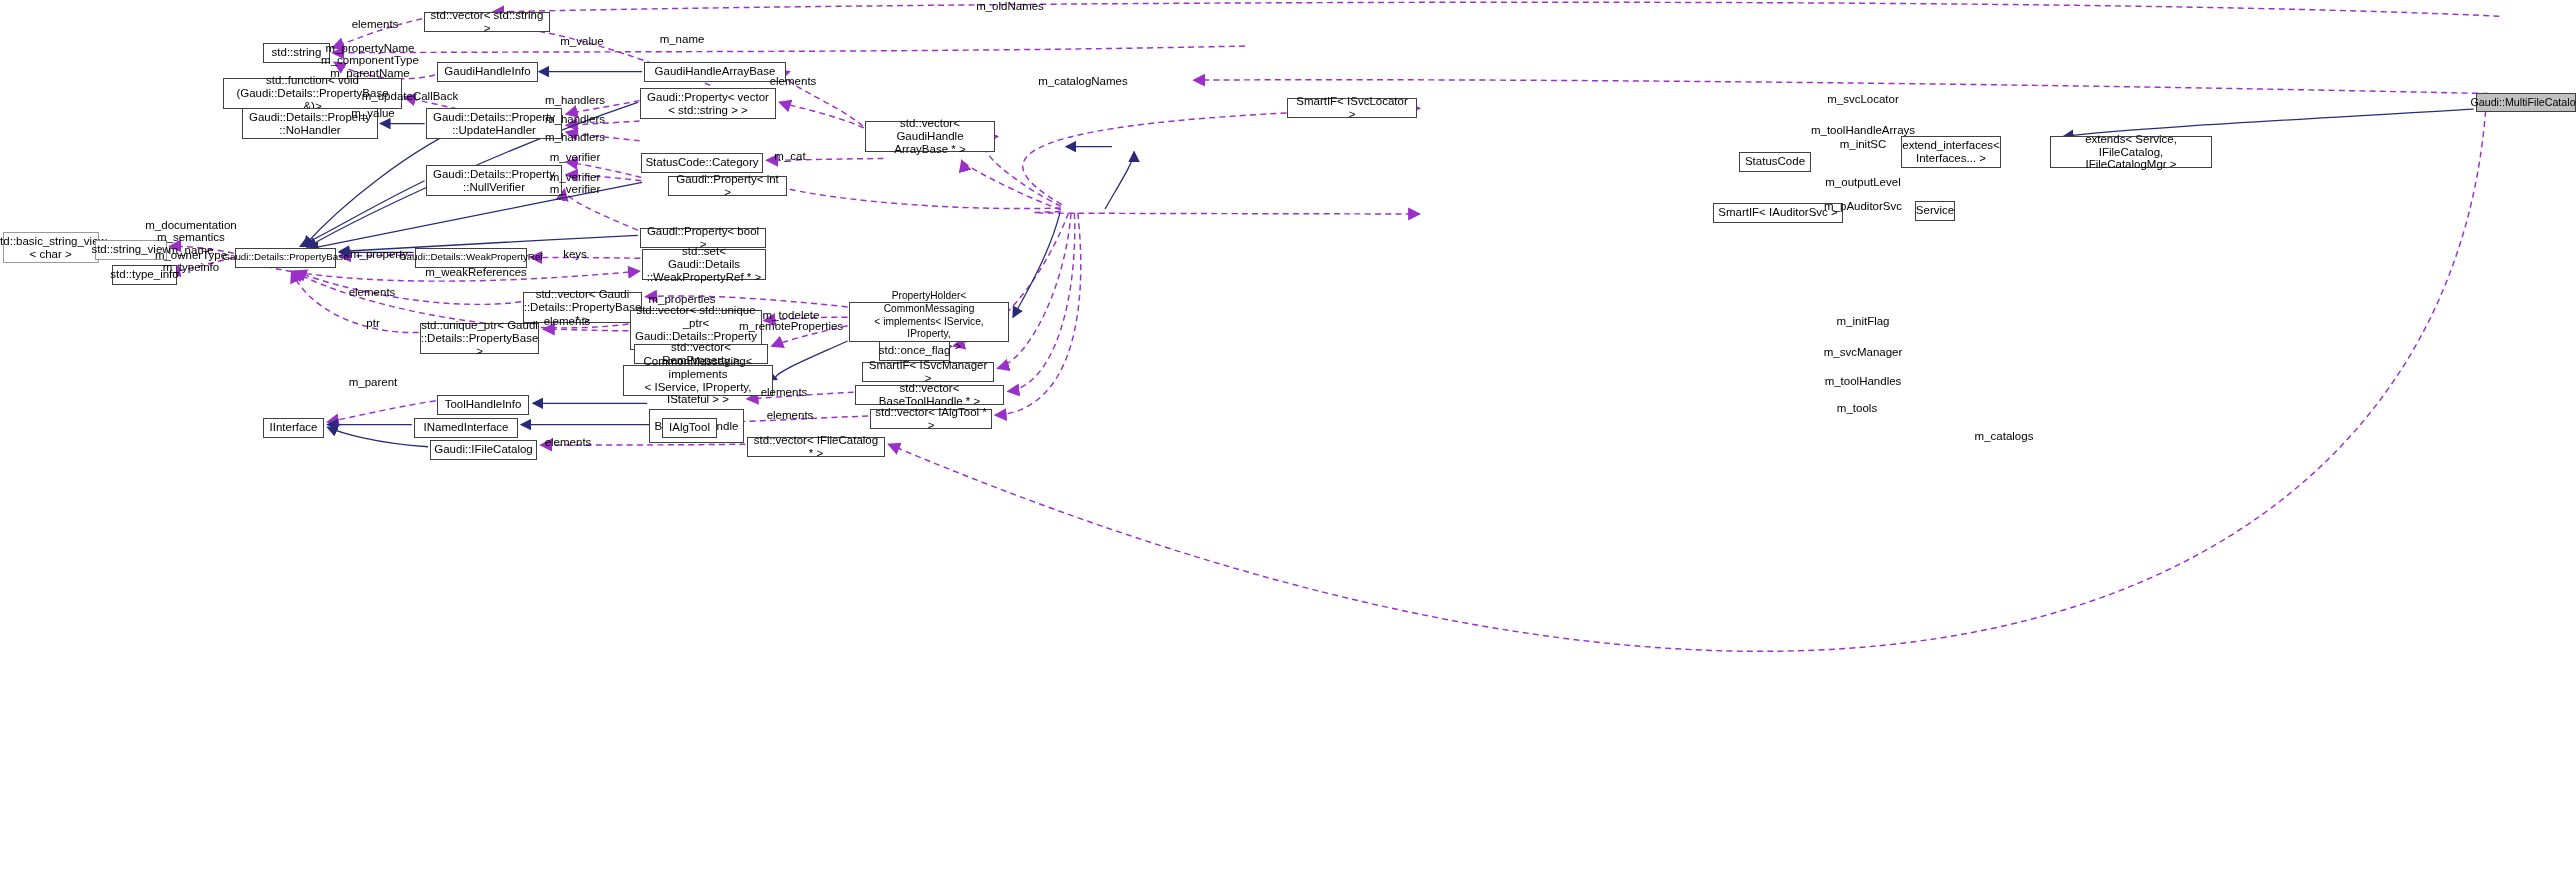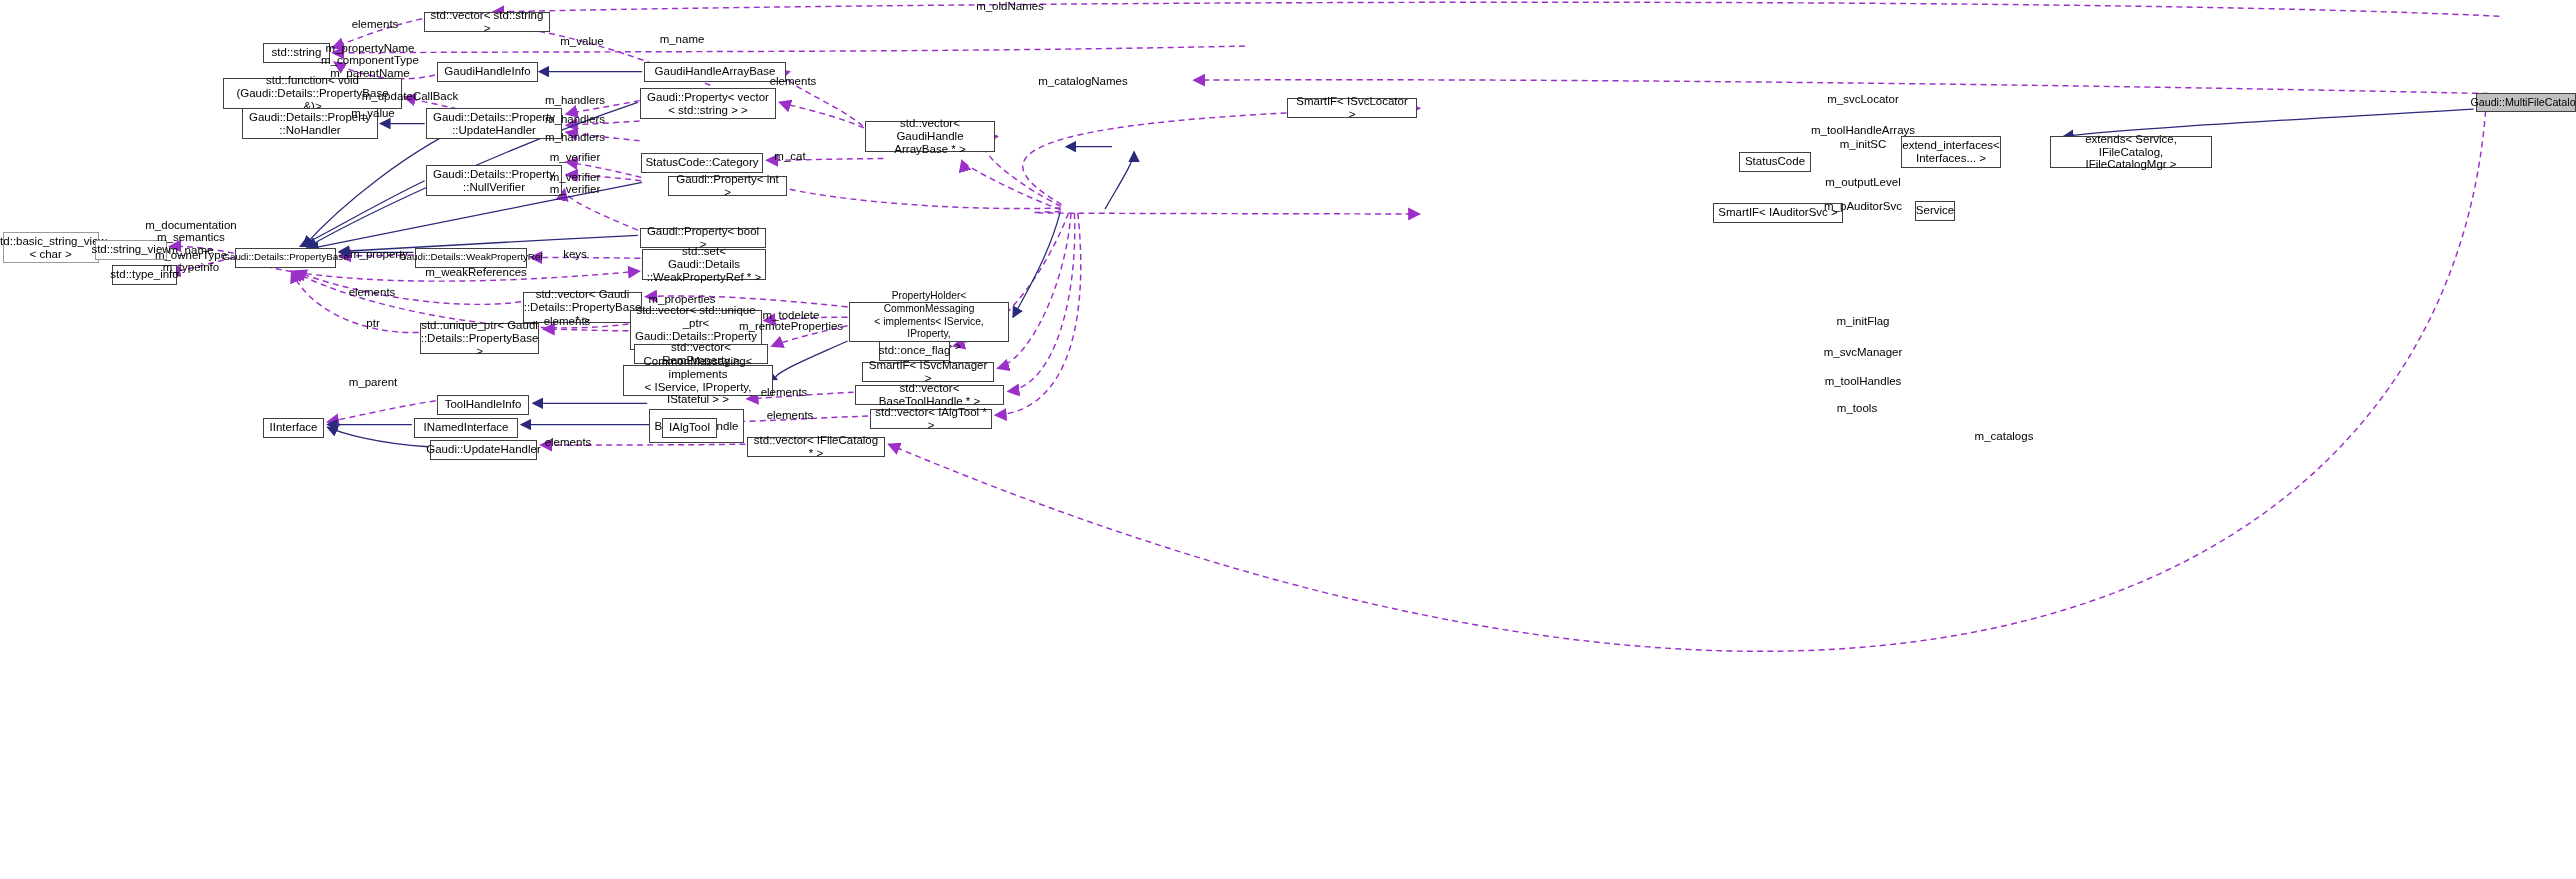--- a/index.html
+++ b/index.html
@@ -223,21 +223,21 @@
   <div class="node" style="left:862px;top:362px;width:132px;height:19.6px;">SmartIF&lt; ISvcManager &gt;</div>
   <div class="node" style="left:623px;top:365px;width:150px;height:31px;">CommonMessaging&lt; implements
 &lt; IService, IProperty, IStateful &gt; &gt;</div>
   <div class="node" style="left:855px;top:385px;width:149px;height:19.6px;">std::vector&lt; BaseToolHandle * &gt;</div>
   <div class="node" style="left:437px;top:395px;width:92px;height:19.6px;">ToolHandleInfo</div>
   <div class="node" style="left:649px;top:409px;width:95px;height:34px;">BaseToolHandle</div>
   <div class="node" style="left:870px;top:409px;width:122px;height:19.6px;">std::vector&lt; IAlgTool * &gt;</div>
   <div class="node" style="left:263px;top:418px;width:61px;height:19.6px;">IInterface</div>
   <div class="node" style="left:414px;top:418px;width:104px;height:19.6px;">INamedInterface</div>
   <div class="node" style="left:662px;top:418px;width:55px;height:19.6px;">IAlgTool</div>
-  <div class="node" style="left:430px;top:440px;width:107px;height:19.6px;">Gaudi::UpdateHandler</div>
+  <div class="node" style="left:430px;top:440px;width:107px;height:19.6px;">Gaudi::IFileCatalog</div>
   <div class="node" style="left:747px;top:437px;width:138px;height:19.6px;">std::vector&lt; IFileCatalog * &gt;</div>
 
   <div class="edge-label" style="left:1010px;top:6px;">m_oldNames</div>
   <div class="edge-label" style="left:375px;top:24px;">elements</div>
   <div class="edge-label" style="left:582px;top:41px;">m_value</div>
   <div class="edge-label" style="left:682px;top:39px;">m_name</div>
   <div class="edge-label" style="left:370px;top:61px;">m_propertyName
 m_componentType
 m_parentName</div>
   <div class="edge-label" style="left:793px;top:81px;">elements</div>

